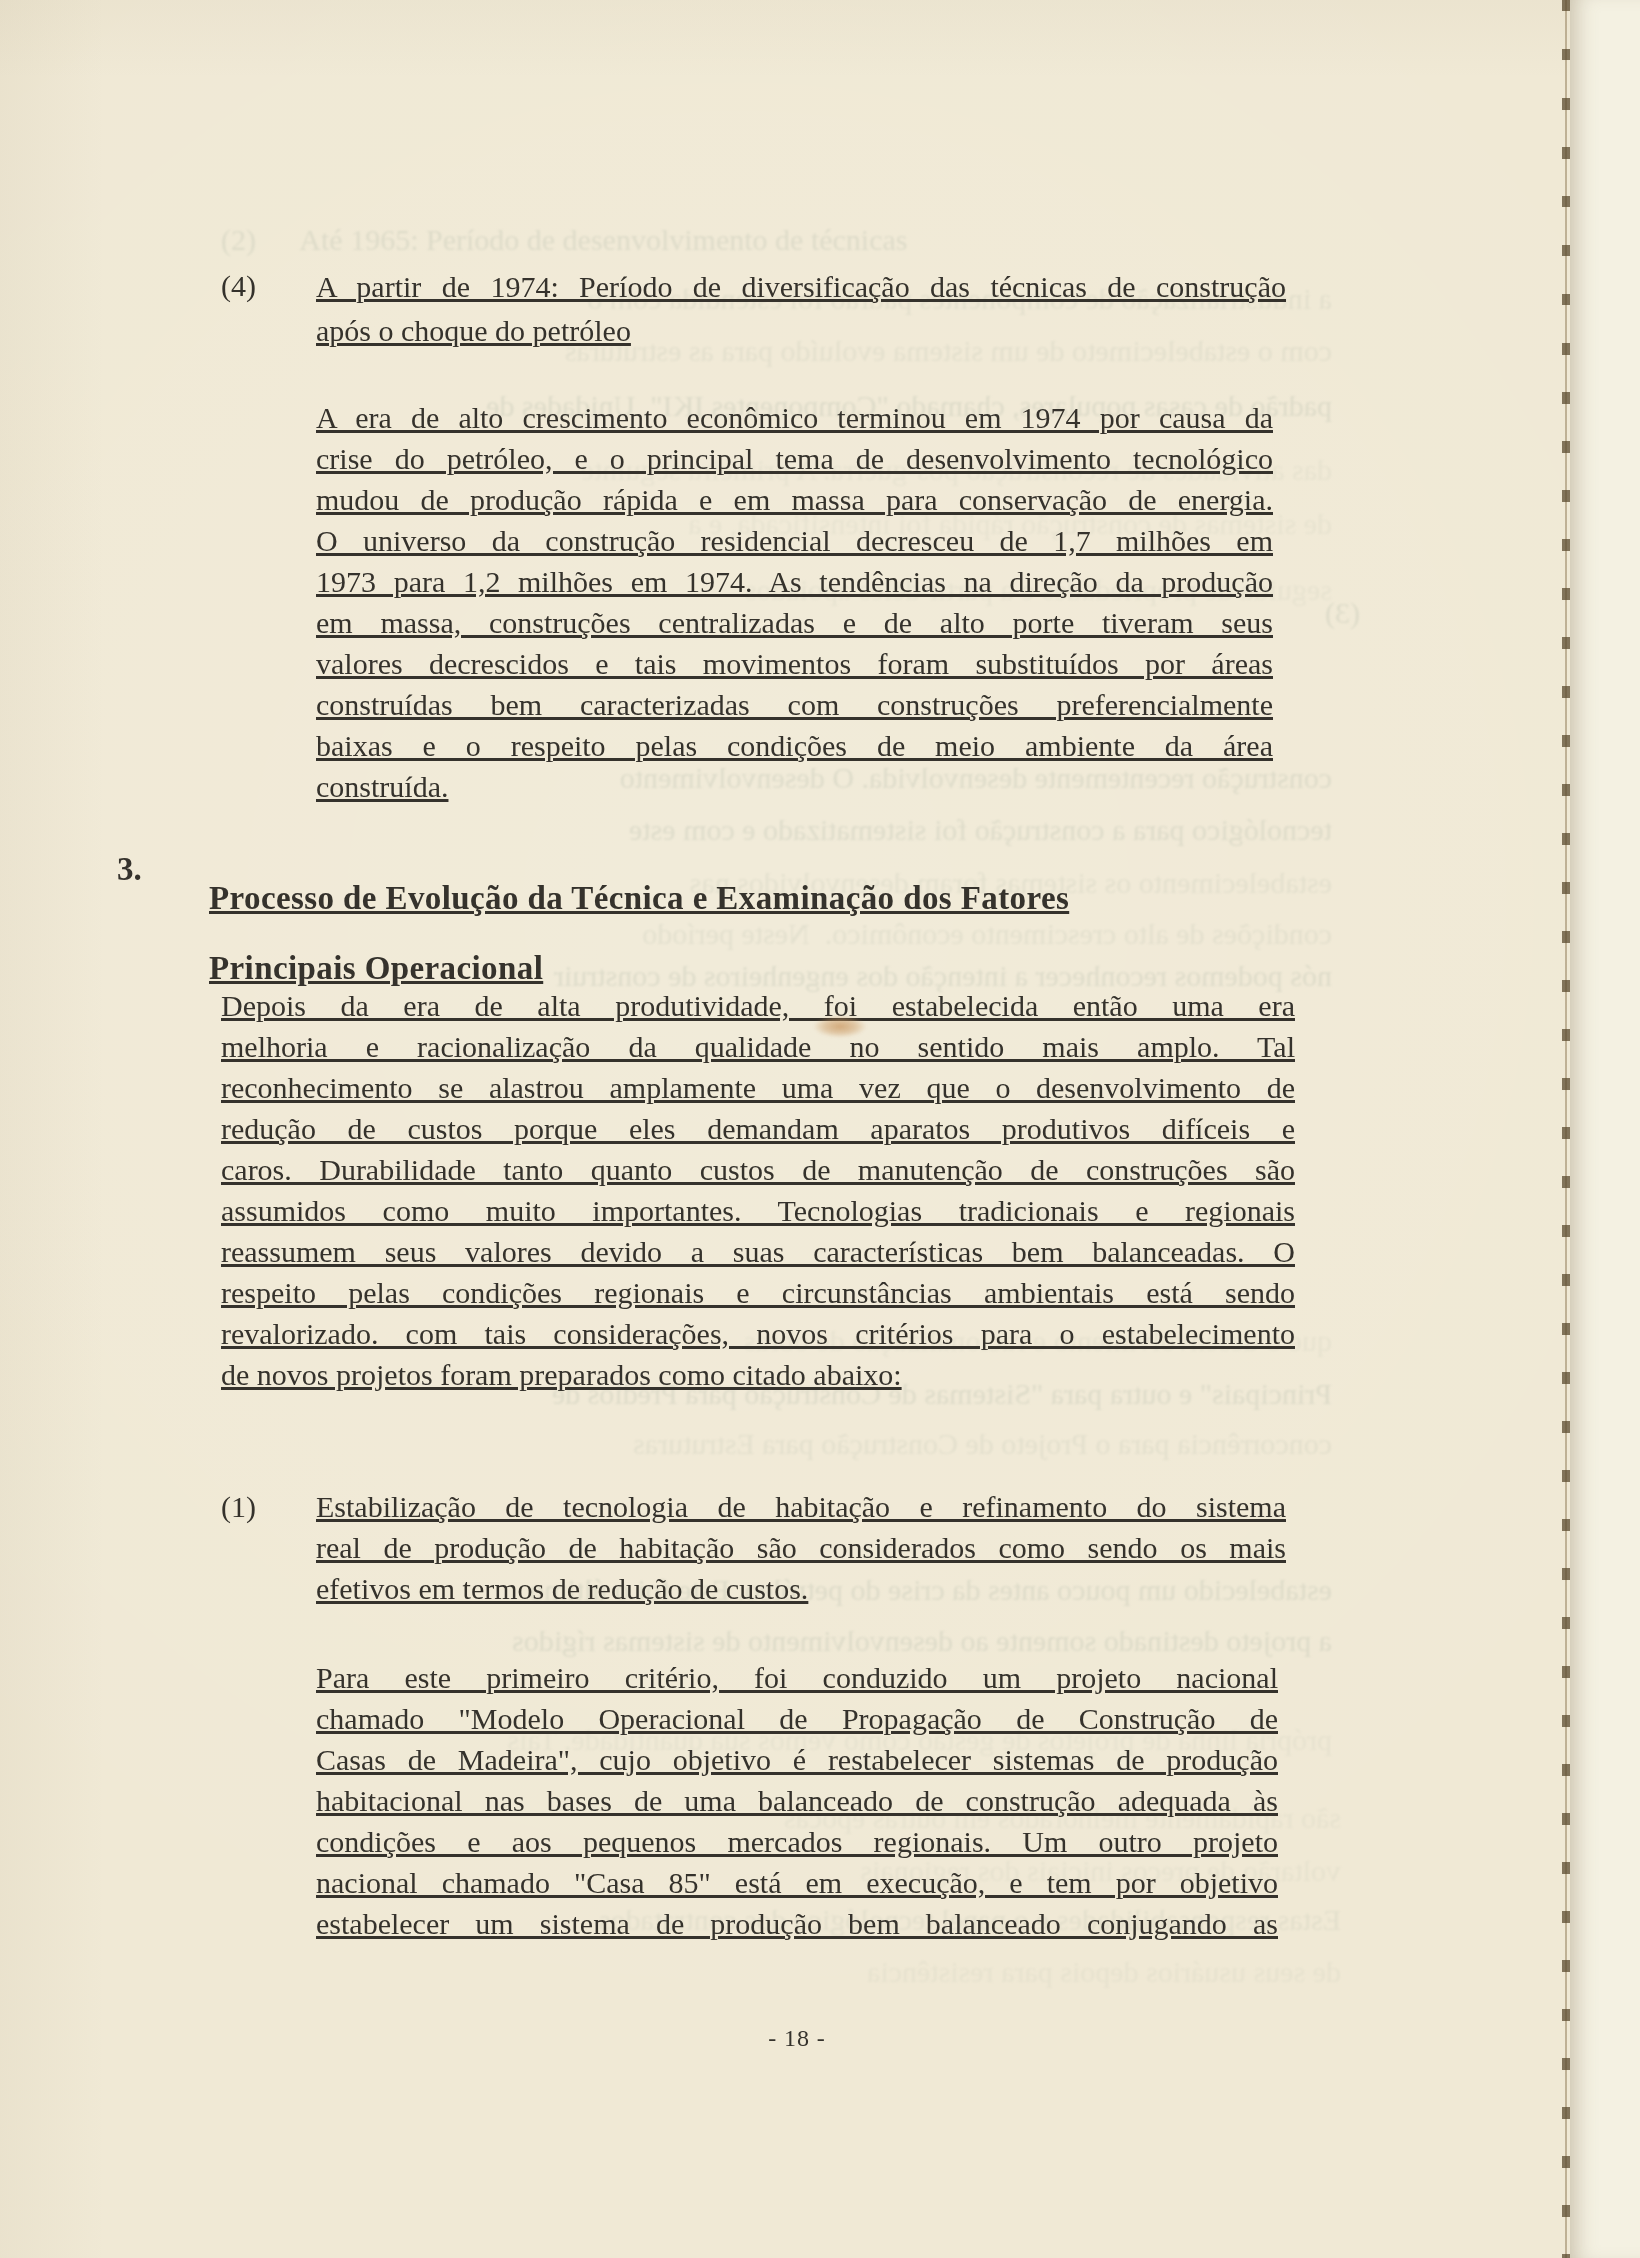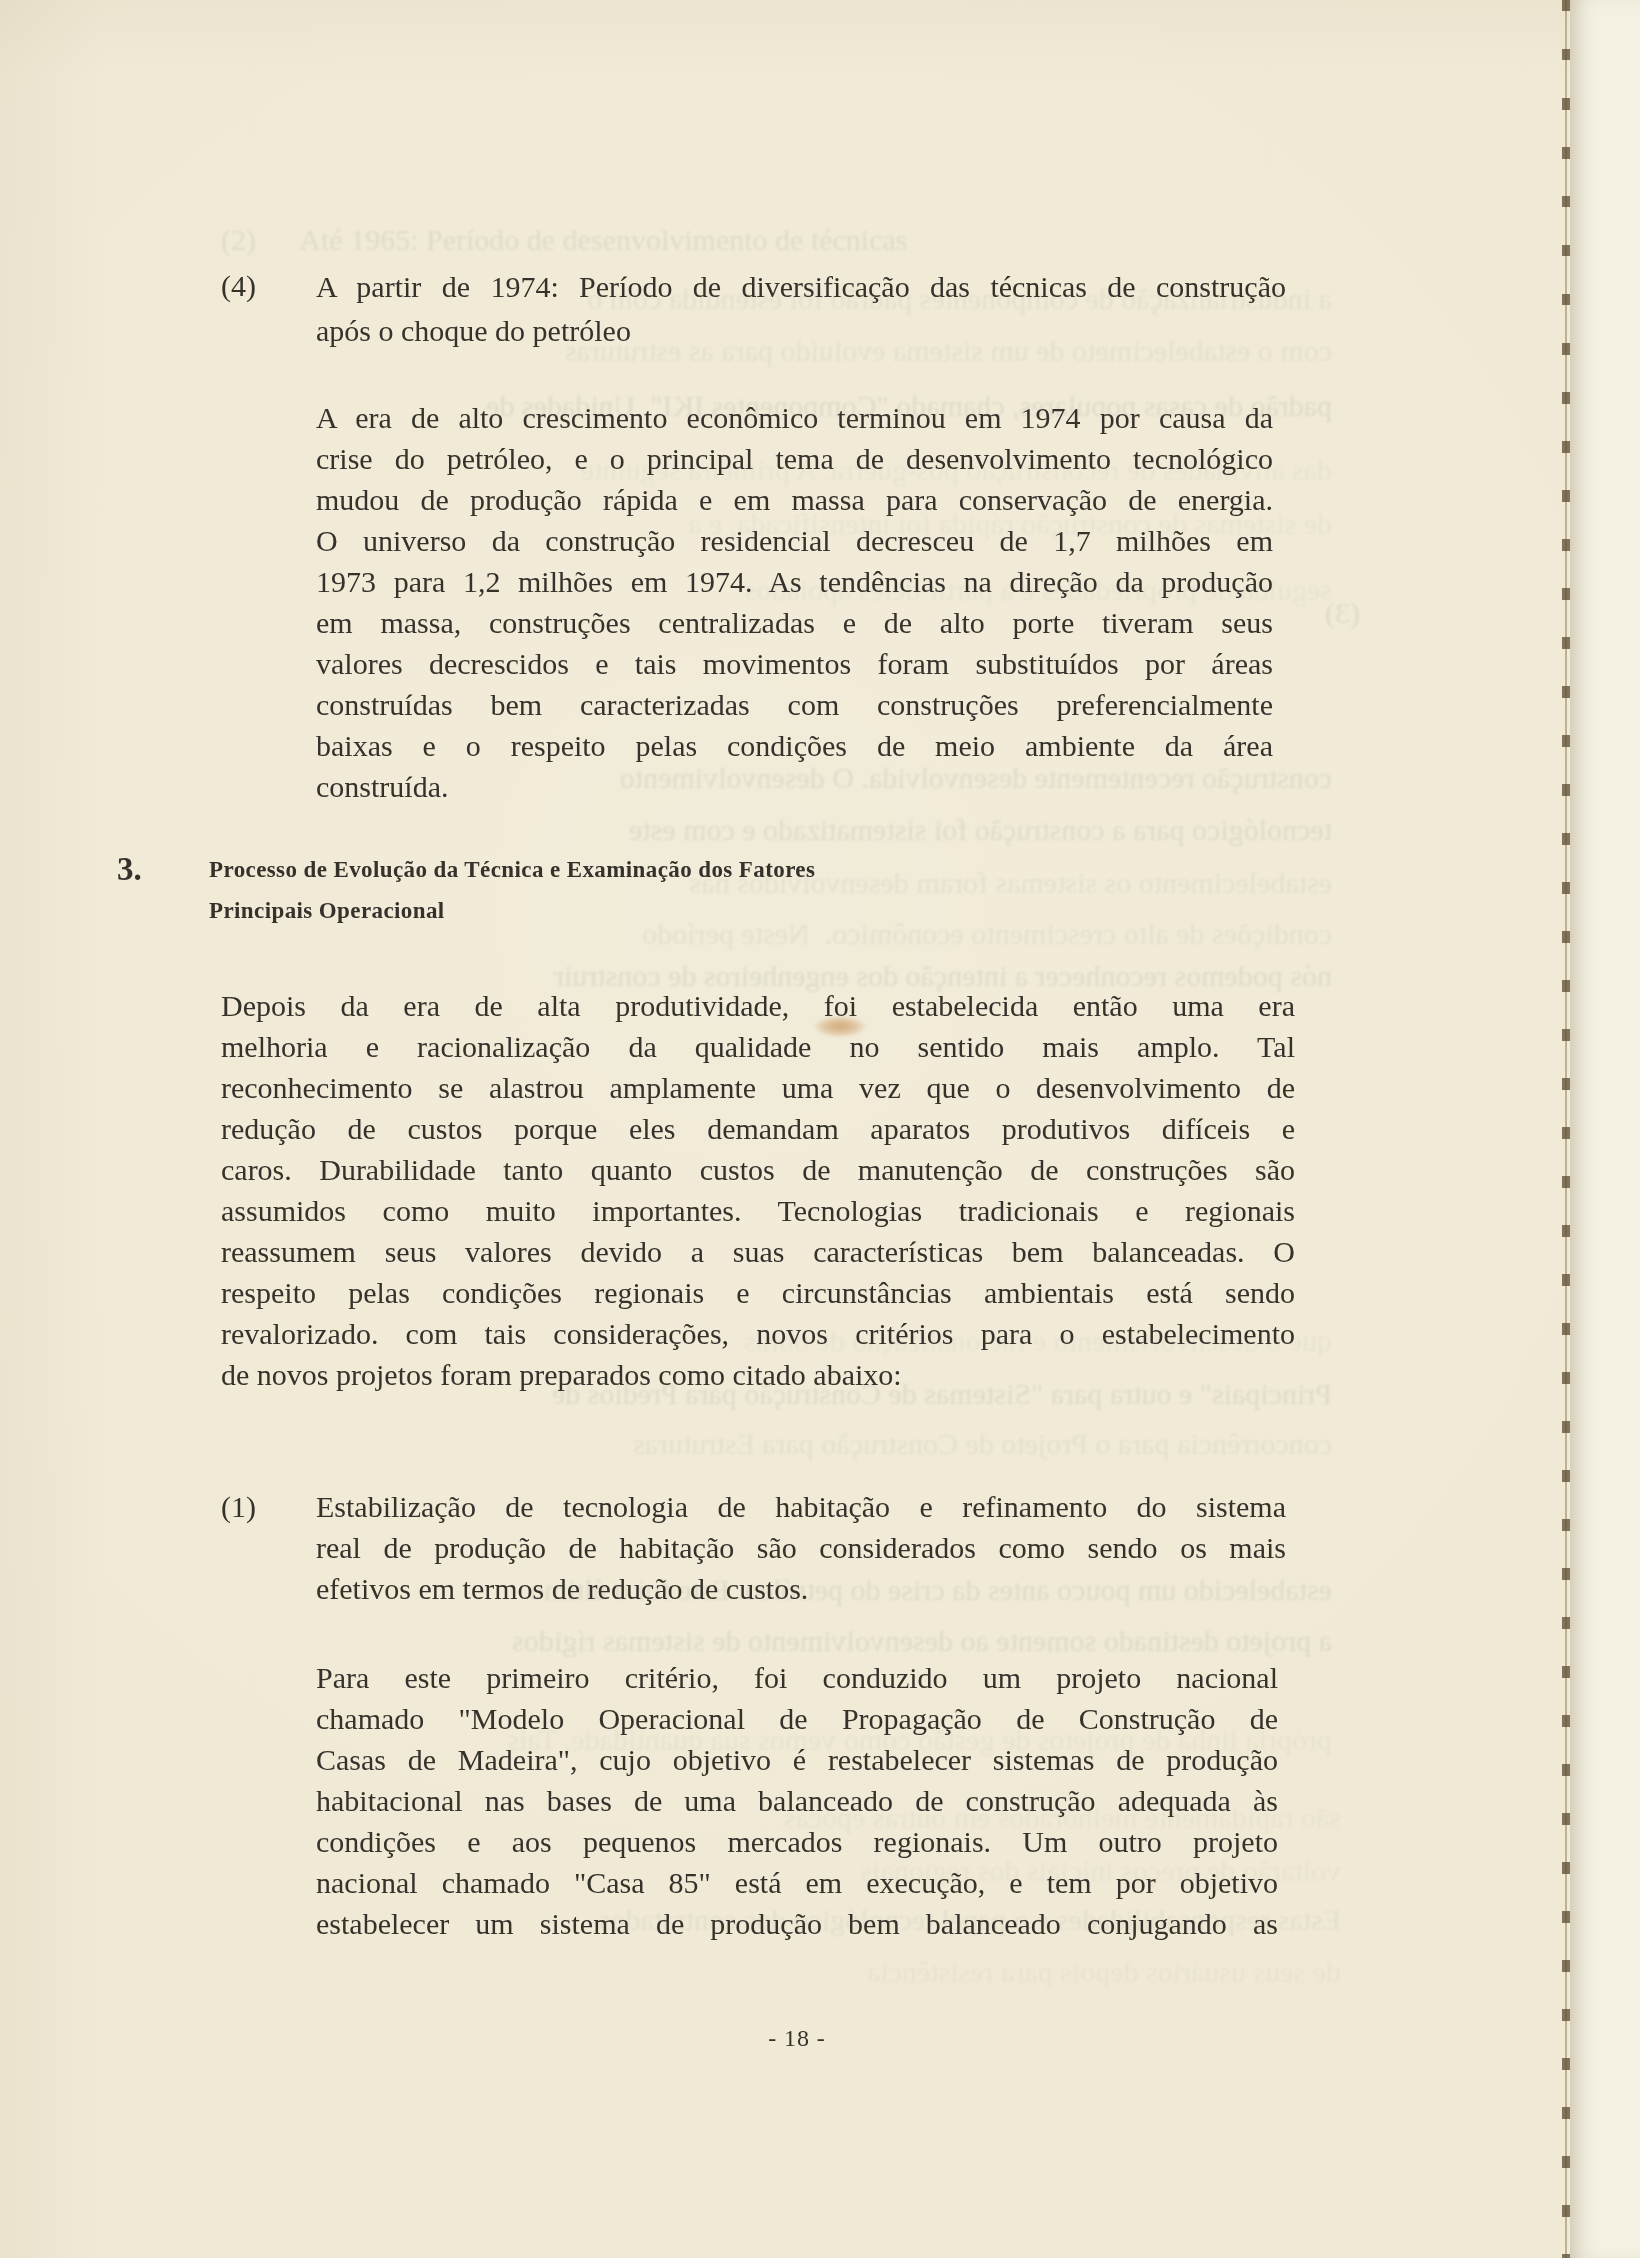--- a/index.html
+++ b/index.html
@@ -16,28 +16,28 @@
     content:"";position:absolute;inset:0;pointer-events:none;
     background:
       radial-gradient(120% 90% at 45% 40%, rgba(255,255,255,0.10), rgba(0,0,0,0) 60%),
       linear-gradient(to right, rgba(120,100,60,0.05), rgba(0,0,0,0) 106px),
       linear-gradient(to bottom, rgba(120,100,60,0.04), rgba(0,0,0,0) 79px);
   }
   .blk{position:absolute;}
   .line{
     height:41px;line-height:41px;font-size:30px;
     text-align:justify;text-align-last:justify;
-    overflow:visible;white-space:normal;
+    overflow:visible;white-space:normal;text-decoration:underline;
   }
   .line.nofill{text-align:left;text-align-last:left;}
   .marker{position:absolute;font-size:30px;line-height:41px;}
   .h50 .line{height:44px;line-height:44px;}
   .heading .line{
-    font-weight:bold;font-size:23px;height:41px;line-height:41px;
-    text-align:left;text-align-last:left;letter-spacing:0.4px;
+    font-weight:bold;font-size:33px;height:41px;line-height:41px;
+    text-align:left;text-align-last:left;letter-spacing:0.4px;margin-top:29px;
   }
   .heading-marker{font-weight:bold;font-size:33px;line-height:41px;}
   .pagenum{
     position:absolute;left:316px;top:2025px;width:962px;
     text-align:center;font-size:24px;letter-spacing:0.9px;
   }
   
   .ghost{
     position:absolute;left:291px;width:1041px;
     font-size:30px;line-height:35px;

